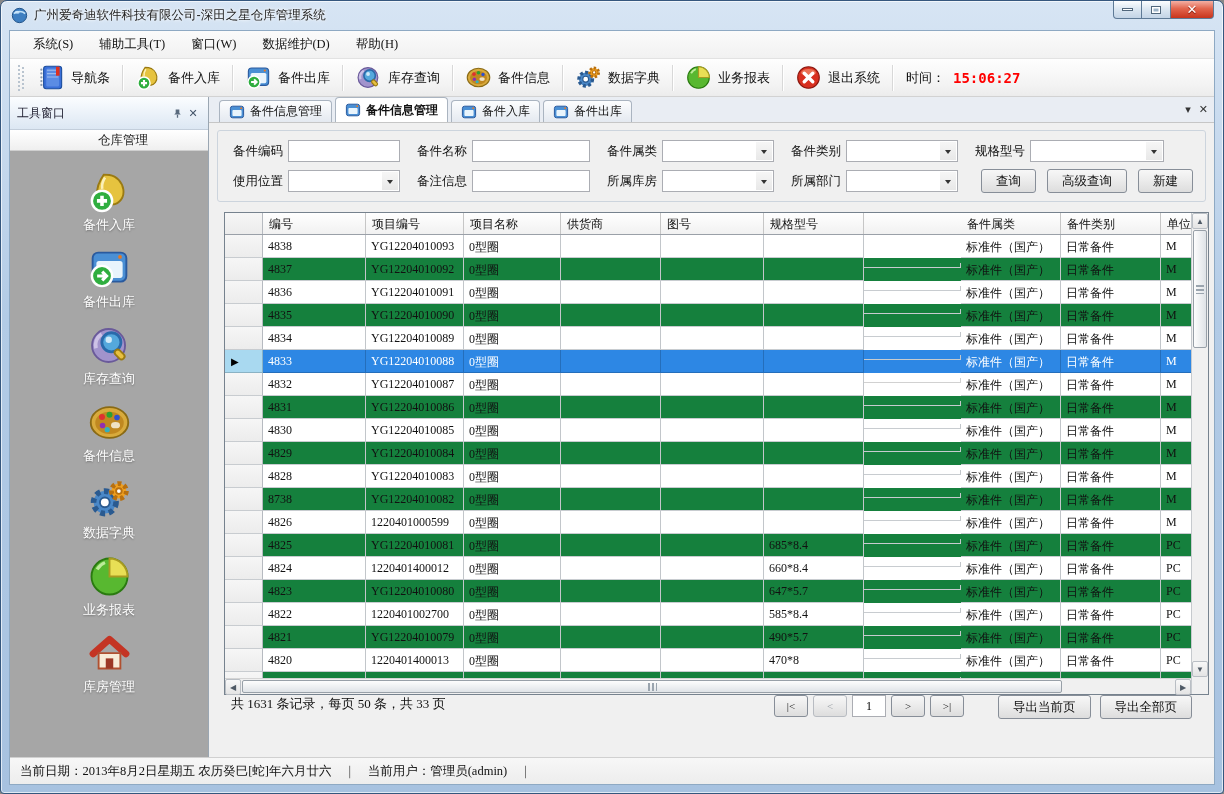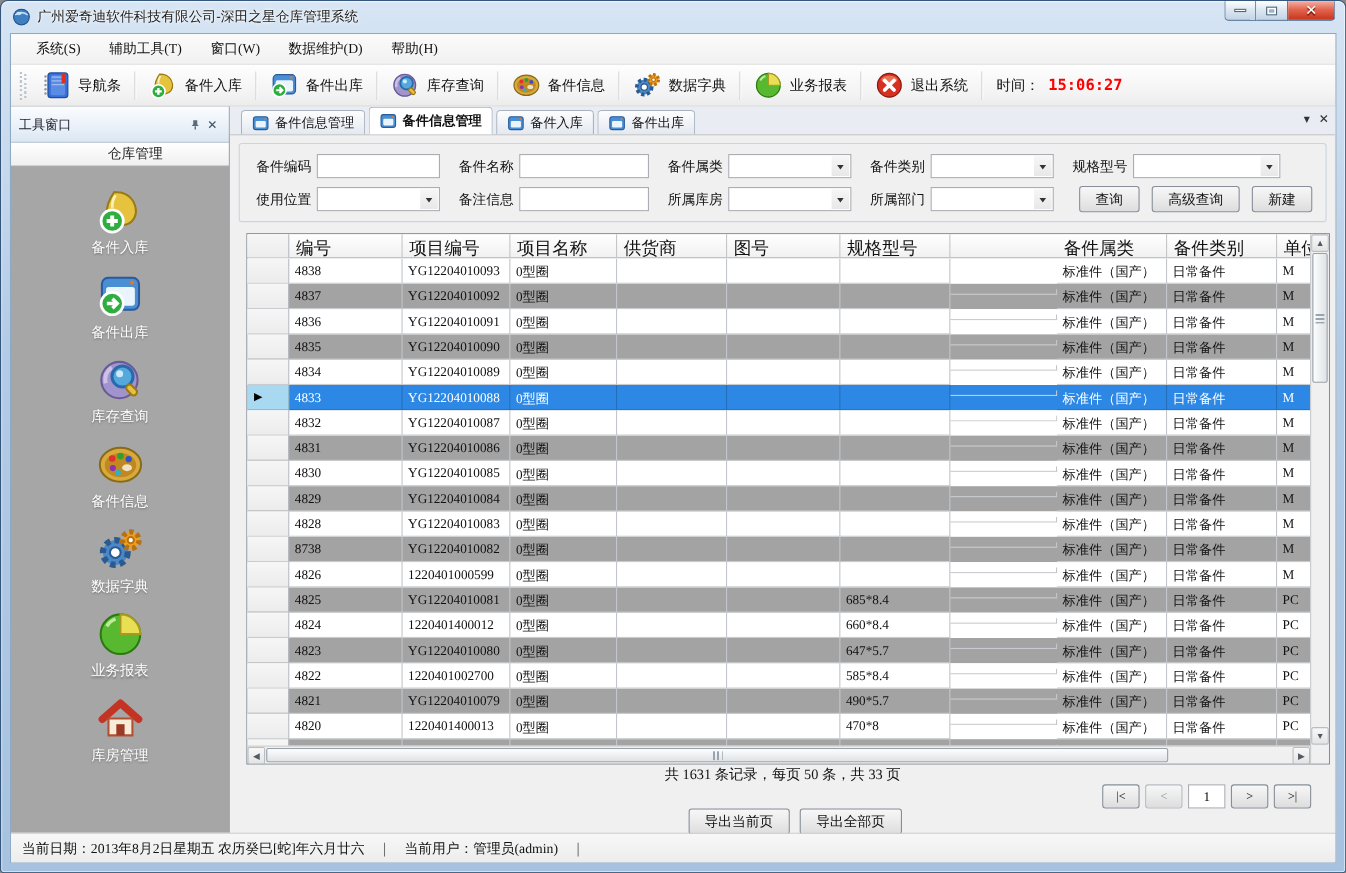--- a/index.html
+++ b/index.html
@@ -87,24 +87,24 @@
   .form-row .f-label { margin-left:12px; }
   .form-row .f-label:first-child { margin-left:0; }
   .form-buttons { margin-left:auto; display:flex; gap:11px; padding-right:2px; }
   .btn { height:24px; padding:0 14px; font-size:12.5px; font-family:inherit; color:#111;
     background:linear-gradient(#f7f7f7,#ececec 45%,#dddddd); border:1px solid #878e98; border-radius:3px; cursor:default; }
 
   
   .table-wrap { margin:7px 0 0 15px; display:flex; border:1px solid #76828e; background:#fff; width:985px; }
   .t-main { width:966px; display:flex; flex-direction:column; }
   .t-header { display:flex; height:22px; background:linear-gradient(#ffffff,#f1f1f1); border-bottom:1px solid #9aa0a8; }
-  .hcell { border-right:1px solid #c6c6c6; padding:3px 0 0 6px; font-size:16px; white-space:nowrap; overflow:hidden; }
+  .hcell { border-right:1px solid #c6c6c6; padding:3px 0 0 6px; font-size:12px; white-space:nowrap; overflow:hidden; }
   .t-body { height:443px; overflow:hidden; background:#fff; }
   .trow { display:flex; height:23px; background:#fff; }
-  .trow.shade { background:#a3a3a3; }
+  .trow.shade { background:#15803d; }
   .trow.selected { background:#2d87e4; color:#fff; }
   .tcell { border-right:1px solid #c2c6ca; border-bottom:1px solid #c8ccd0; padding:4px 0 0 5px; font-size:12px; white-space:nowrap; overflow:hidden; }
   .trow.selected .tcell { border-right-color:rgba(0,0,0,.18); border-bottom-color:rgba(0,0,0,.18); }
   .c-sel { width:38px; background:linear-gradient(#f6f6f6,#ececec); border-right:1px solid #b6bac0; display:flex; align-items:center; padding:0 0 0 6px; }
   .trow.selected .c-sel { background:#a9d9f0; color:#000; }
   .row-marker { font-size:10px; color:#000; }
   .c0{width:103px;} .c1{width:98px;} .c2{width:97px;} .c3{width:100px;} .c4{width:103px;}
   .c5{width:100px;} .c6{width:97px;margin-top:28px;} .c7{width:100px;} .c8{width:100px;}
   .c9{width:30px; border-right:none;}
 
@@ -115,28 +115,28 @@
   .hs-track { flex:1; display:flex; padding:1px; }
   .hs-thumb { width:88%; background:linear-gradient(#fdfdfd,#dfe3e7); border:1px solid #98a0a8; border-radius:2px; display:flex; align-items:center; justify-content:center; }
   .hs-thumb::after { content:""; width:9px; height:8px; background:repeating-linear-gradient(90deg,#9aa4ae 0 2px,transparent 2px 4px); }
   .vscroll { width:17px; display:flex; flex-direction:column; background:#f0f0f0; border-left:1px solid #c6cace; }
   .vs-track { flex:1; padding:1px; display:flex; flex-direction:column; }
   .vs-thumb { height:118px; background:linear-gradient(90deg,#fdfdfd,#dfe3e7); border:1px solid #98a0a8; border-radius:2px; display:flex; align-items:center; justify-content:center; }
   .vs-thumb::after { content:""; width:8px; height:9px; background:repeating-linear-gradient(#9aa4ae 0 2px,transparent 2px 4px); }
   .vs-corner { height:17px; }
 
   
-  .grid-footer { height:36px; display:flex; align-items:center; padding:0 22px 0 22px;flex-direction:column; }
+  .grid-footer { height:36px; display:flex; align-items:flex-start; padding:0 22px 0 22px; }
   .pager-summary { font-size:13px; }
   .pager { margin-left:auto; display:flex; align-items:center; gap:5px; }
   .pg-btn { width:34px; height:22px; font-size:11px; font-family:inherit; color:#222;
     background:linear-gradient(#f7f7f7,#ececec 45%,#dddddd); border:1px solid #878e98; border-radius:3px; }
   .pg-btn.disabled { color:#9aa0a6; border-color:#b8bcc2; }
   .pg-input { width:34px; height:22px; border:1px solid #abadb3; text-align:center; font-size:12px; font-family:inherit; background:#fff; }
-  .export-group { display:flex; gap:9px; margin-left:22px; }
+  .export-group { display:flex; gap:9px; margin-left:34px; }
 
   
   .statusbar { height:27px; background:linear-gradient(#f7f7f7,#ededed); border-top:1px solid #d0d0d0; display:flex; align-items:center; padding:0 10px; gap:12px; font-size:12.5px; }
 </style>
 </head>
 <body>
 
 <div class="window">
 
   <div class="titlebar">

